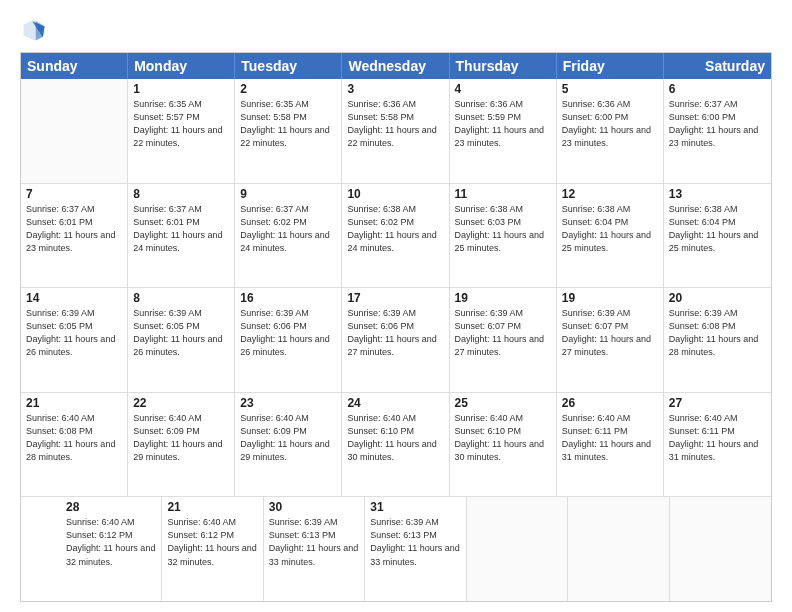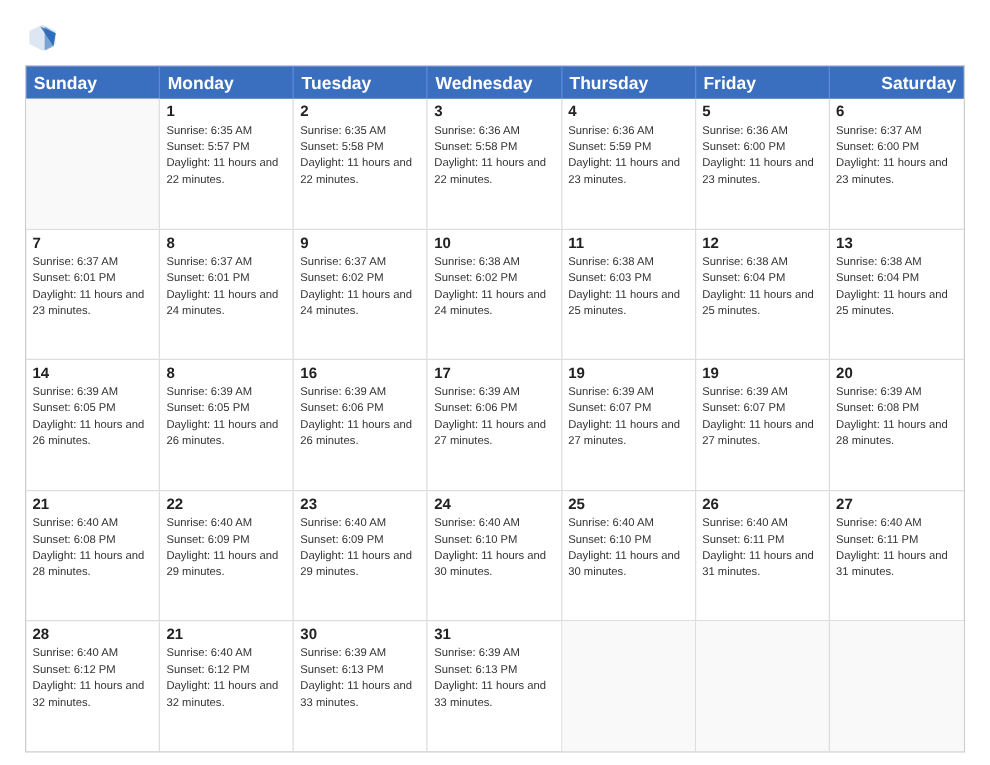--- a/index.html
+++ b/index.html
@@ -77,21 +77,21 @@
       flex: 1;
       display: flex;
       flex-direction: column;
     }
     .cal-week {
       display: grid;
       grid-template-columns: repeat(7, 1fr);
       flex: 1;
       border-bottom: 1px solid #ddd;
     }
-    .cal-week:last-child { border-bottom: none; }
+    .cal-week:last-child { border-bottom: none; margin-left: 40px; }
     .cal-cell {
       border-right: 1px solid #ddd;
       padding: 3px 5px;
       font-size: 9.5px;
       color: #333;
       vertical-align: top;
       min-height: 0;
     }
     .cal-cell:last-child { border-right: none; }
     .cal-cell.empty { background: #f9f9f9; }

